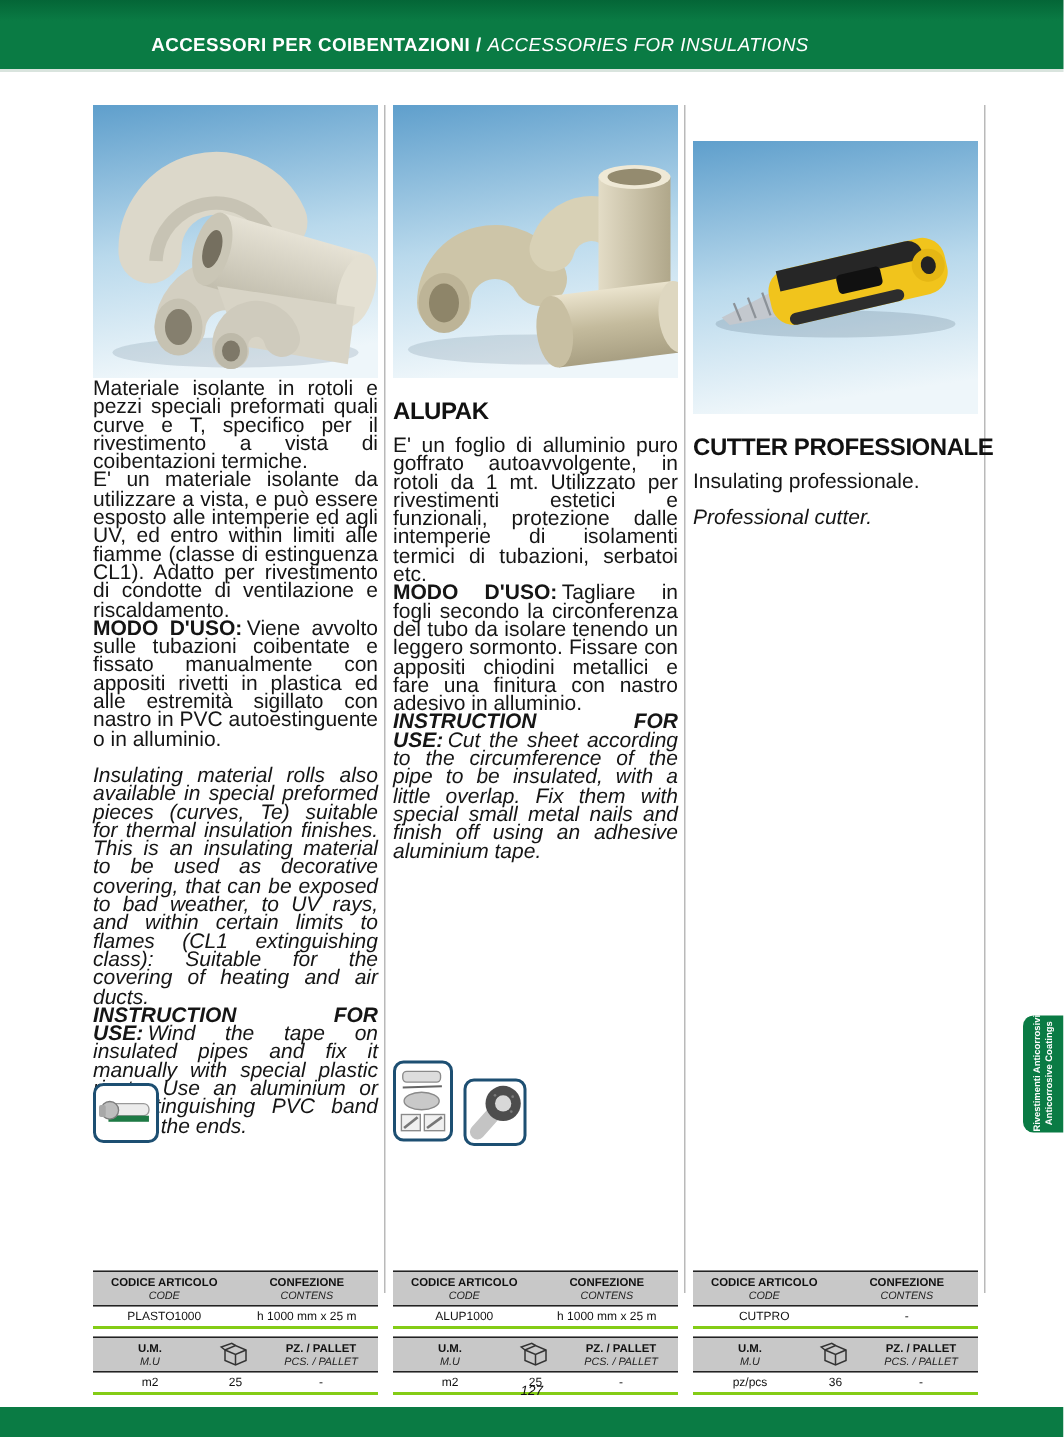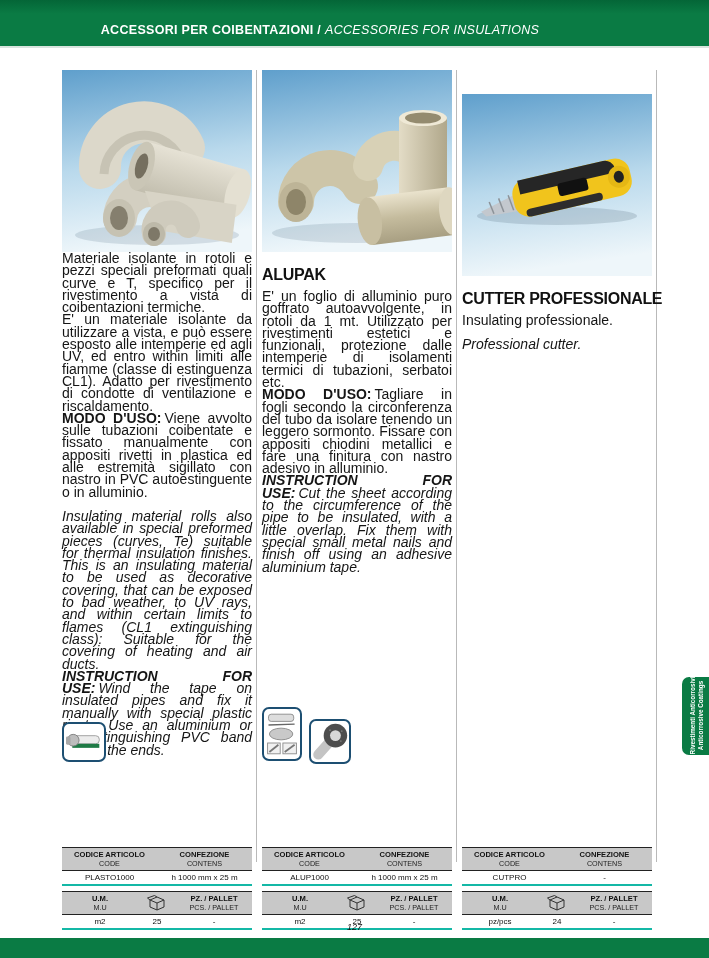--- a/index.html
+++ b/index.html
@@ -51,25 +51,25 @@
   .ai-2{left:262px;top:707px;width:40px;height:54px;}
   .ai-3{left:309px;top:719px;width:42px;height:45px;}
   
   .ptable{position:absolute;top:811px;width:190px;font-size:8px;color:#111;margin-top:36px;}
   .pt1{left:62px;} .pt2{left:262px;} .pt3{left:462px;}
   .trow{display:flex;align-items:stretch;}
   .thead{
     background:#c8c8c8;border-top:1px solid #222;border-bottom:1px solid #222;
     min-height:22px;
   }
-  .tdata{border-bottom:2px solid #14b8a6;min-height:13px;}
+  .tdata{border-bottom:2px solid #84cc16;min-height:13px;}
   .cell{display:flex;flex-direction:column;align-items:center;justify-content:center;text-align:center;padding:1px 0;}
   .c50{width:50%;} .c40{width:40%;} .c20{width:20%;}
   .th-it{font-weight:bold;font-size:7.6px;line-height:9px;}
-  .th-en{font-size:7.2px;line-height:9px;color:#222;text-align:right;}
+  .th-en{font-style:italic;font-size:7.2px;line-height:9px;color:#222;text-align:right;}
   .tval{font-size:8px;}
   .tgap{height:5px;}
   .cube-icon svg{width:22px;height:18px;display:block;}
   
   .side-tab{
     position:absolute;right:0;top:677px;width:27px;height:78px;
     background:#0a7b44;border-radius:7px 0 0 7px;
   }
   .side-tab .rot{
     position:absolute;left:-25px;top:25px;width:78px;height:27px;
@@ -360,21 +360,21 @@
       </g>
         </svg>
     </div>
     <div class="cell c40">
         <span class="th-it">PZ. / PALLET</span>
         <span class="th-en">PCS. / PALLET</span>
       </div>
   </div>
   <div class="trow tdata">
     <div class="cell c40 tval">pz/pcs</div>
-    <div class="cell c20 tval">24</div>
+    <div class="cell c20 tval">36</div>
     <div class="cell c40 tval">-</div>
   </div>
 </div>
 
 <div class="side-tab">
   <div class="rot">
     <span>Rivestimenti Anticorrosivi</span>
     <span>Anticorrosive Coatings</span>
   </div>
 </div>

